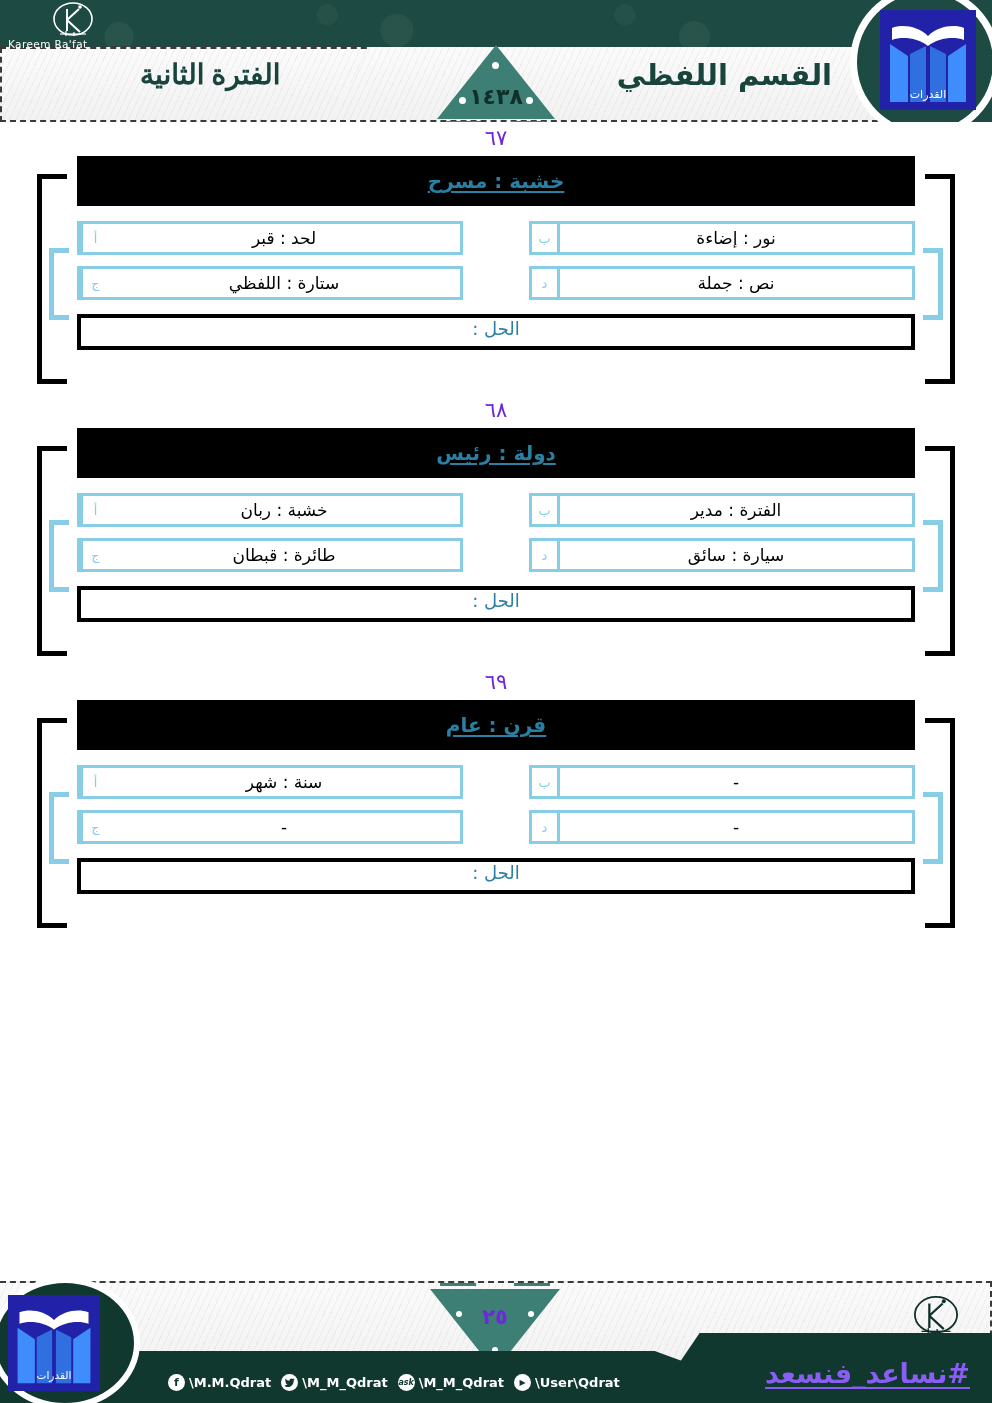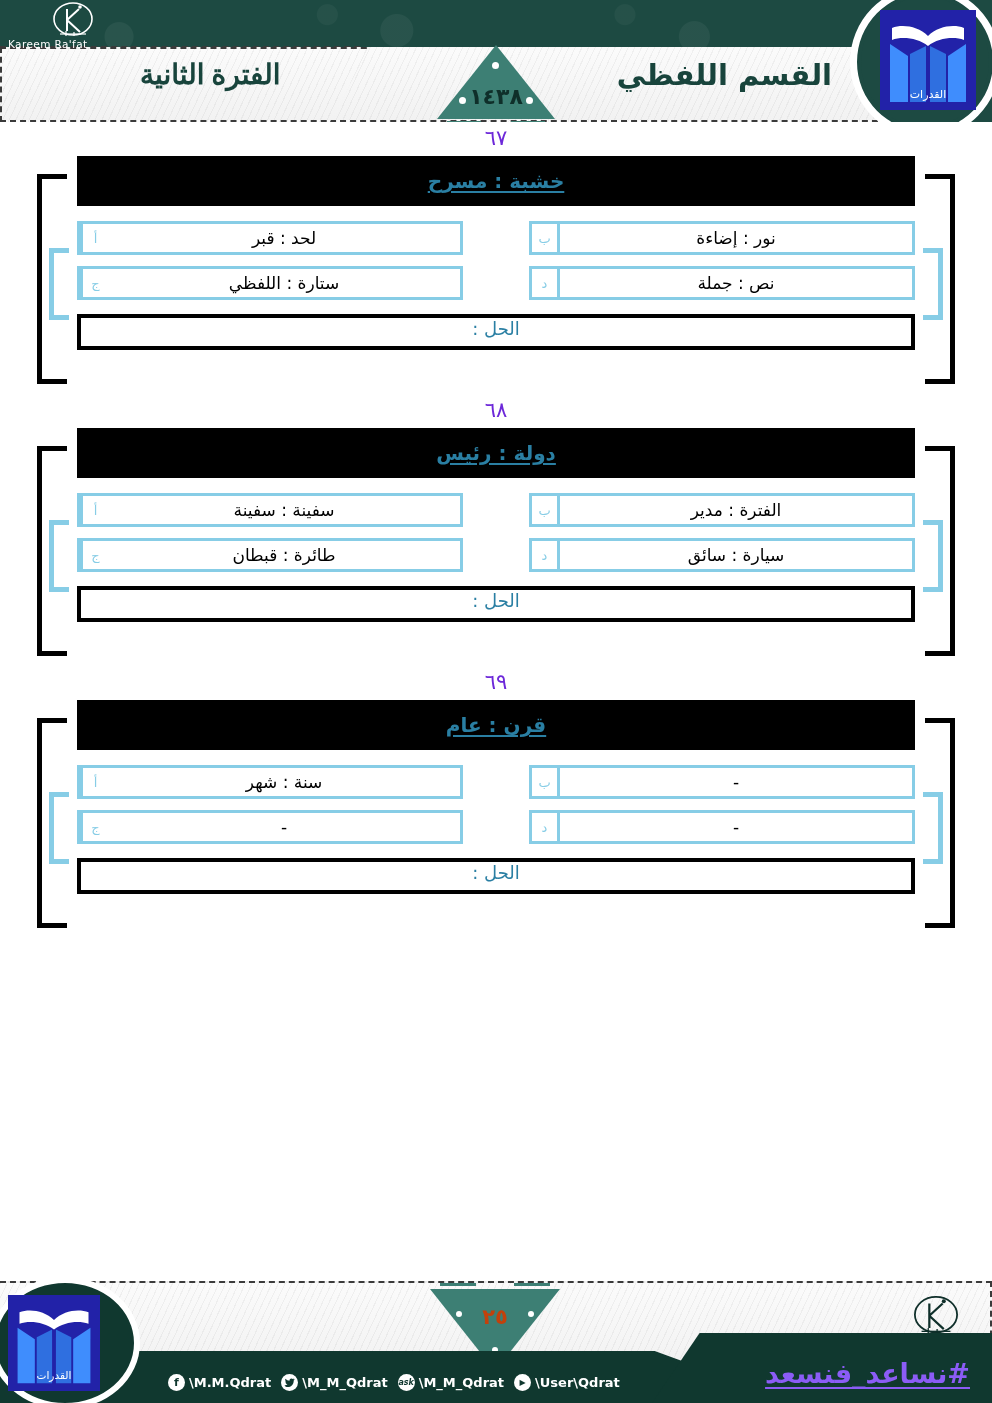--- a/index.html
+++ b/index.html
@@ -415,21 +415,21 @@
     position: absolute;
     inset: 0;
     background: #3d7f74;
     clip-path: polygon(0 0, 100% 0, 50% 100%);
   }
   .page-triangle .pnum {
     position: absolute;
     left: 0; right: 0;
     top: 16px;
     text-align: center;
-    color: #c2410c;
+    color: #6d28d9;
     font-size: 21px;
     font-weight: bold;
     letter-spacing: 2px;
   }
   .page-triangle .dot {
     position: absolute;
     width: 6px; height: 6px;
     border-radius: 50%;
     background: #ffffff;
   }
@@ -590,21 +590,21 @@
         <span class="stem-text">دولة : رئيس</span>
       </div>
 
       <div class="options">
         <div class="opt-row">
           <div class="option left-col">
             <span class="opt-letter">ب</span>
             <span class="opt-text">الفترة : مدير</span>
           </div>
           <div class="option">
-            <span class="opt-text">سفينة : سفينة</span>
+            <span class="opt-text">خشبة : ربان</span>
             <span class="opt-letter">أ</span>
           </div>
         </div>
         <div class="opt-row">
           <div class="option left-col">
             <span class="opt-letter">د</span>
             <span class="opt-text">سيارة : سائق</span>
           </div>
           <div class="option">
             <span class="opt-text">طائرة : قبطان</span>

